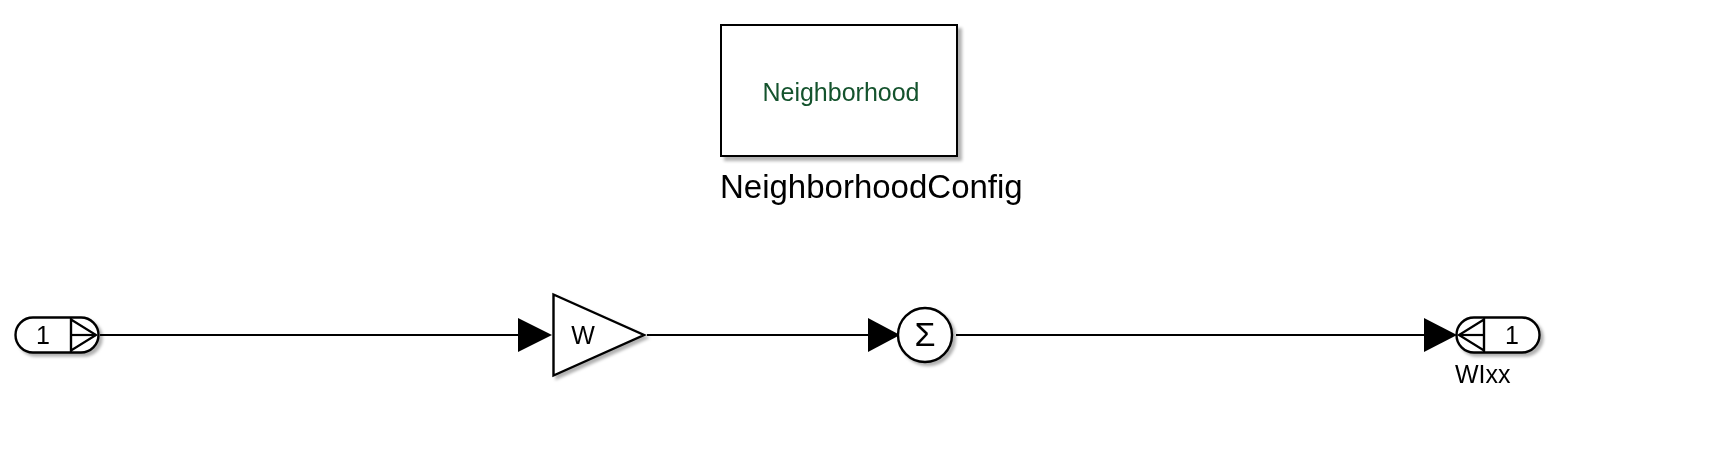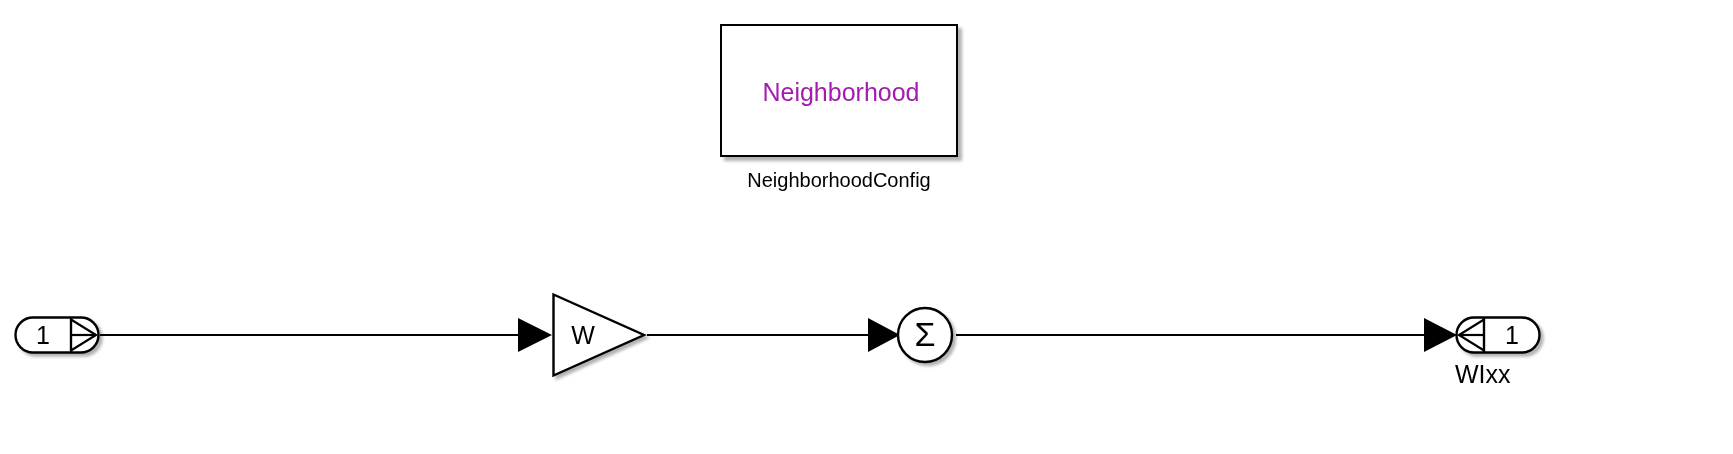--- a/index.html
+++ b/index.html
@@ -41,29 +41,29 @@
   #neighborhood-block-label {
     position: absolute;
     left: 0;
     top: 0;
     width: 238px;
     height: 133px;
     display: flex;
     align-items: center;
     justify-content: center;
     font-size: 25px;
-    color: #a21caf;
+    color: #14532d;
     user-select: none;
   }
   #neighborhood-annotation {
     left: 720px;
     top: 170px;
     width: 238px;
     text-align: center;
-    font-size: 20px;
+    font-size: 33px;
   }
 
   
   #inport-block {
     position: absolute;
     left: 14px;
     top: 316px;
     width: 86px;
     height: 38px;
   }

